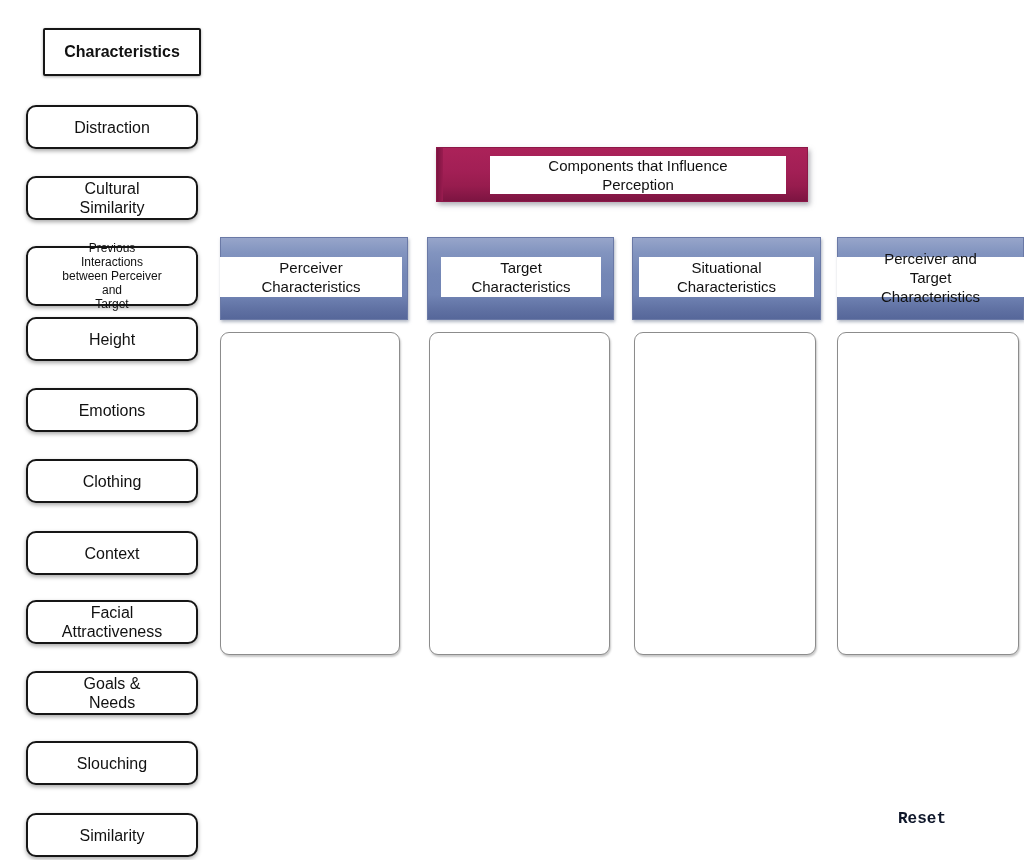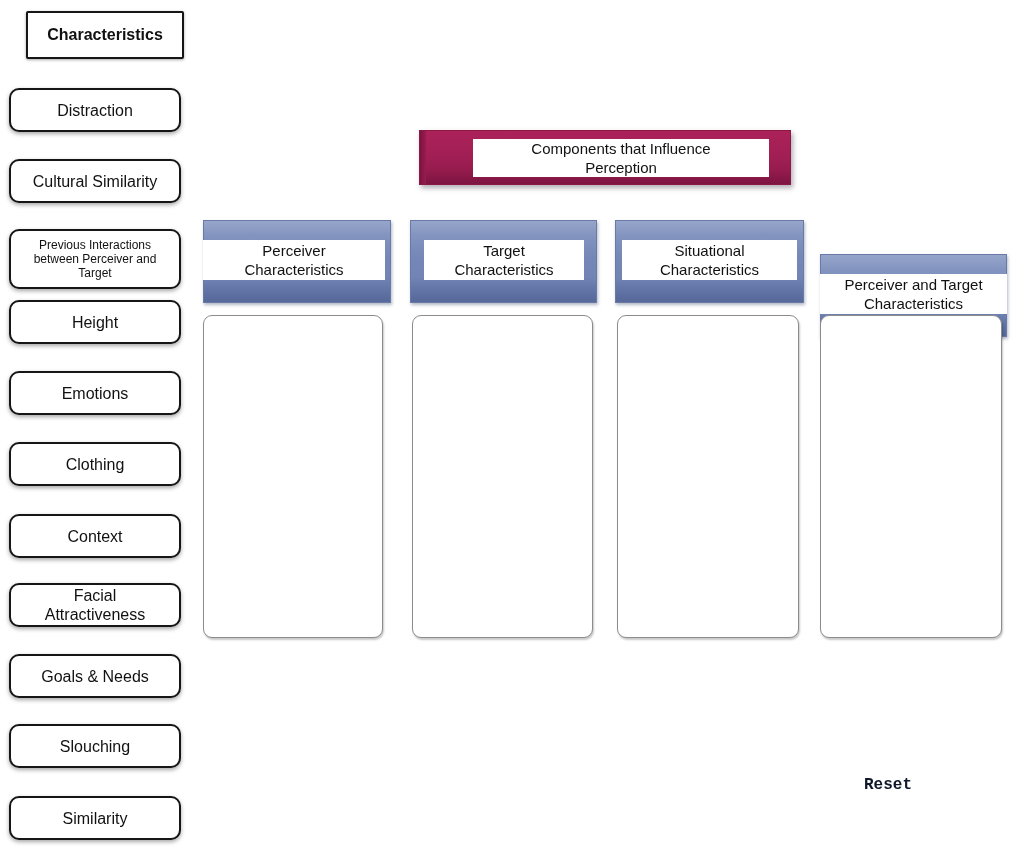--- a/index.html
+++ b/index.html
@@ -1,15 +1,15 @@
 <!DOCTYPE html>
 <html><head>
 <meta charset="utf-8">
 <style>
-  * { margin: 0; padding: 0; box-sizing: border-box; }
+  * { margin: 0; padding: 17px; box-sizing: border-box; }
   html, body { width: 1024px; height: 860px; }
   body {
     position: relative;
     background: #ffffff;
     font-family: "Liberation Sans", sans-serif;
     color: #111;
     overflow: hidden;
   }
   .pre { white-space: pre-line; }
 
@@ -80,21 +80,21 @@
     position: absolute;
     top: 19px; height: 40px;
     background: #fff;
     display: flex; align-items: center; justify-content: center;
     text-align: center;
     font-size: 15px; line-height: 19px;
   }
   .col1.col-header { left: 203px; width: 188px; }
   .col2.col-header { left: 410px; width: 187px; }
   .col3.col-header { left: 615px; width: 189px; }
-  .col4.col-header { left: 820px; width: 187px; margin-top: 34px; }
+  .col4.col-header { left: 820px; width: 187px; }
   .col1 .white-band { left: -1px; right: 5px; }
   .col2 .white-band { left: 13px; right: 12px; }
   .col3 .white-band { left: 6px; right: 6px; }
   .col4 .white-band { left: -1px; right: -1px; }
 
   
   .drop-zone {
     position: absolute;
     top: 315px; height: 323px;
     background: #fff;

